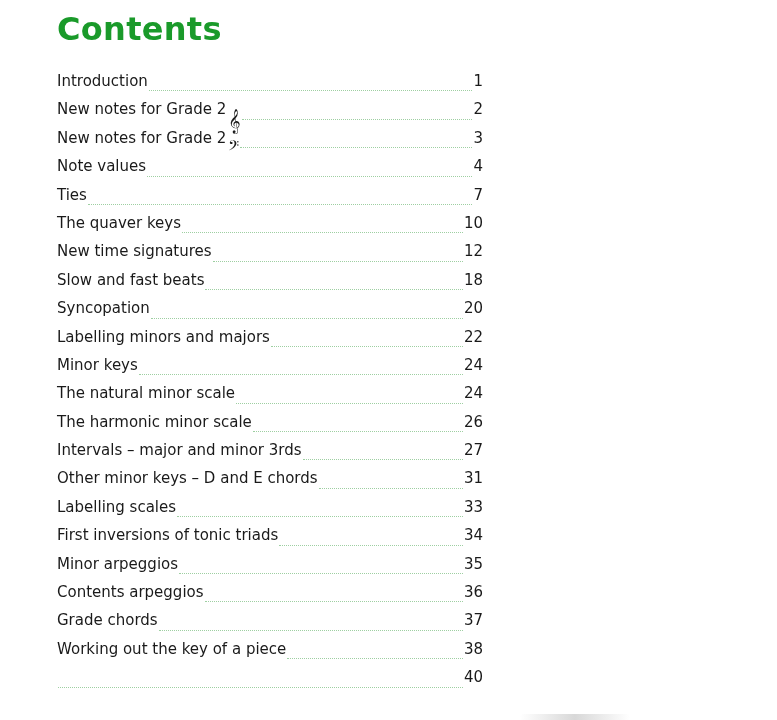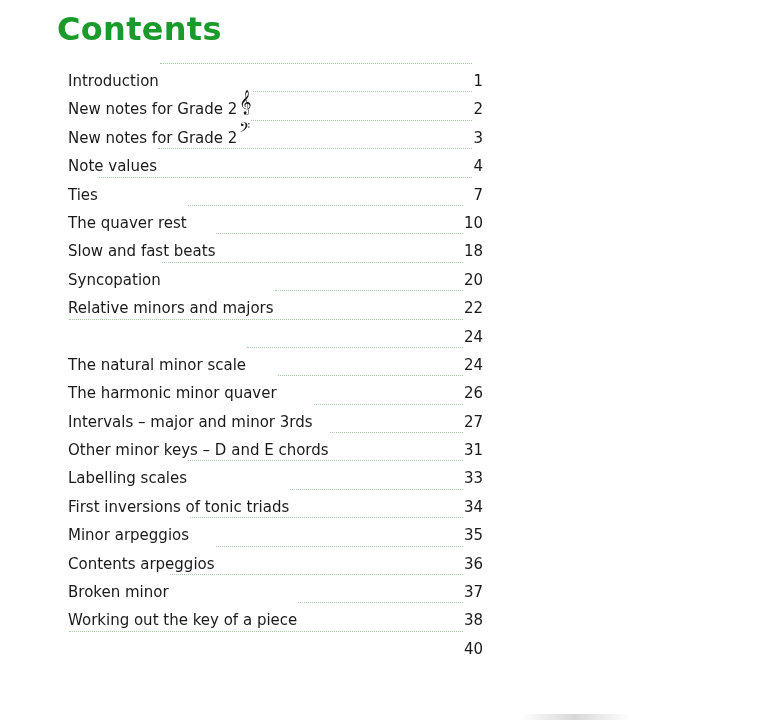--- a/index.html
+++ b/index.html
@@ -38,26 +38,25 @@
       position: absolute;
       left: 57px;
       top: 67px;
       width: 426px;
       margin: 0;
       padding: 0;
       list-style: none;
     }
     .toc-row {
       display: flex;
-      align-items: flex-start;
+      align-items: flex-end;
       height: 28.4px;
       font-size: 15px;
       line-height: 28.4px;
       cursor: pointer;
-      margin-left: 11px;
     }
     .toc-label {
       white-space: nowrap;
       flex: 0 0 auto;
     }
     .toc-symbol {
       flex: 0 0 auto;
       font-family: "DejaVu Serif", serif;
       font-size: 21px;
       line-height: 10px;
@@ -117,50 +116,56 @@
       <span class="toc-label">Note values</span>
       <span class="toc-leader"></span>
       <span class="toc-page">4</span>
     </li>
     <li class="toc-row">
       <span class="toc-label">Ties</span>
       <span class="toc-leader"></span>
       <span class="toc-page">7</span>
     </li>
     <li class="toc-row">
-      <span class="toc-label">The quaver rest</span>
+      <span class="toc-label">The quaver keys</span>
       <span class="toc-leader"></span>
       <span class="toc-page">10</span>
     </li>
     <li class="toc-row">
+      <span class="toc-label">New time signatures</span>
+      <span class="toc-leader"></span>
+      <span class="toc-page">12</span>
+    </li>
+    <li class="toc-row">
       <span class="toc-label">Slow and fast beats</span>
       <span class="toc-leader"></span>
       <span class="toc-page">18</span>
     </li>
     <li class="toc-row">
       <span class="toc-label">Syncopation</span>
       <span class="toc-leader"></span>
       <span class="toc-page">20</span>
     </li>
     <li class="toc-row">
-      <span class="toc-label">Relative minors and majors</span>
+      <span class="toc-label">Labelling minors and majors</span>
       <span class="toc-leader"></span>
       <span class="toc-page">22</span>
     </li>
     <li class="toc-row">
+      <span class="toc-label">Minor keys</span>
       <span class="toc-leader"></span>
       <span class="toc-page">24</span>
     </li>
     <li class="toc-row">
       <span class="toc-label">The natural minor scale</span>
       <span class="toc-leader"></span>
       <span class="toc-page">24</span>
     </li>
     <li class="toc-row">
-      <span class="toc-label">The harmonic minor quaver</span>
+      <span class="toc-label">The harmonic minor scale</span>
       <span class="toc-leader"></span>
       <span class="toc-page">26</span>
     </li>
     <li class="toc-row">
       <span class="toc-label">Intervals – major and minor 3rds</span>
       <span class="toc-leader"></span>
       <span class="toc-page">27</span>
     </li>
     <li class="toc-row">
       <span class="toc-label">Other minor keys – D and E chords</span>
@@ -181,21 +186,21 @@
       <span class="toc-label">Minor arpeggios</span>
       <span class="toc-leader"></span>
       <span class="toc-page">35</span>
     </li>
     <li class="toc-row">
       <span class="toc-label">Contents arpeggios</span>
       <span class="toc-leader"></span>
       <span class="toc-page">36</span>
     </li>
     <li class="toc-row">
-      <span class="toc-label">Broken minor</span>
+      <span class="toc-label">Grade chords</span>
       <span class="toc-leader"></span>
       <span class="toc-page">37</span>
     </li>
     <li class="toc-row">
       <span class="toc-label">Working out the key of a piece</span>
       <span class="toc-leader"></span>
       <span class="toc-page">38</span>
     </li>
     <li class="toc-row">
       <span class="toc-leader"></span>

